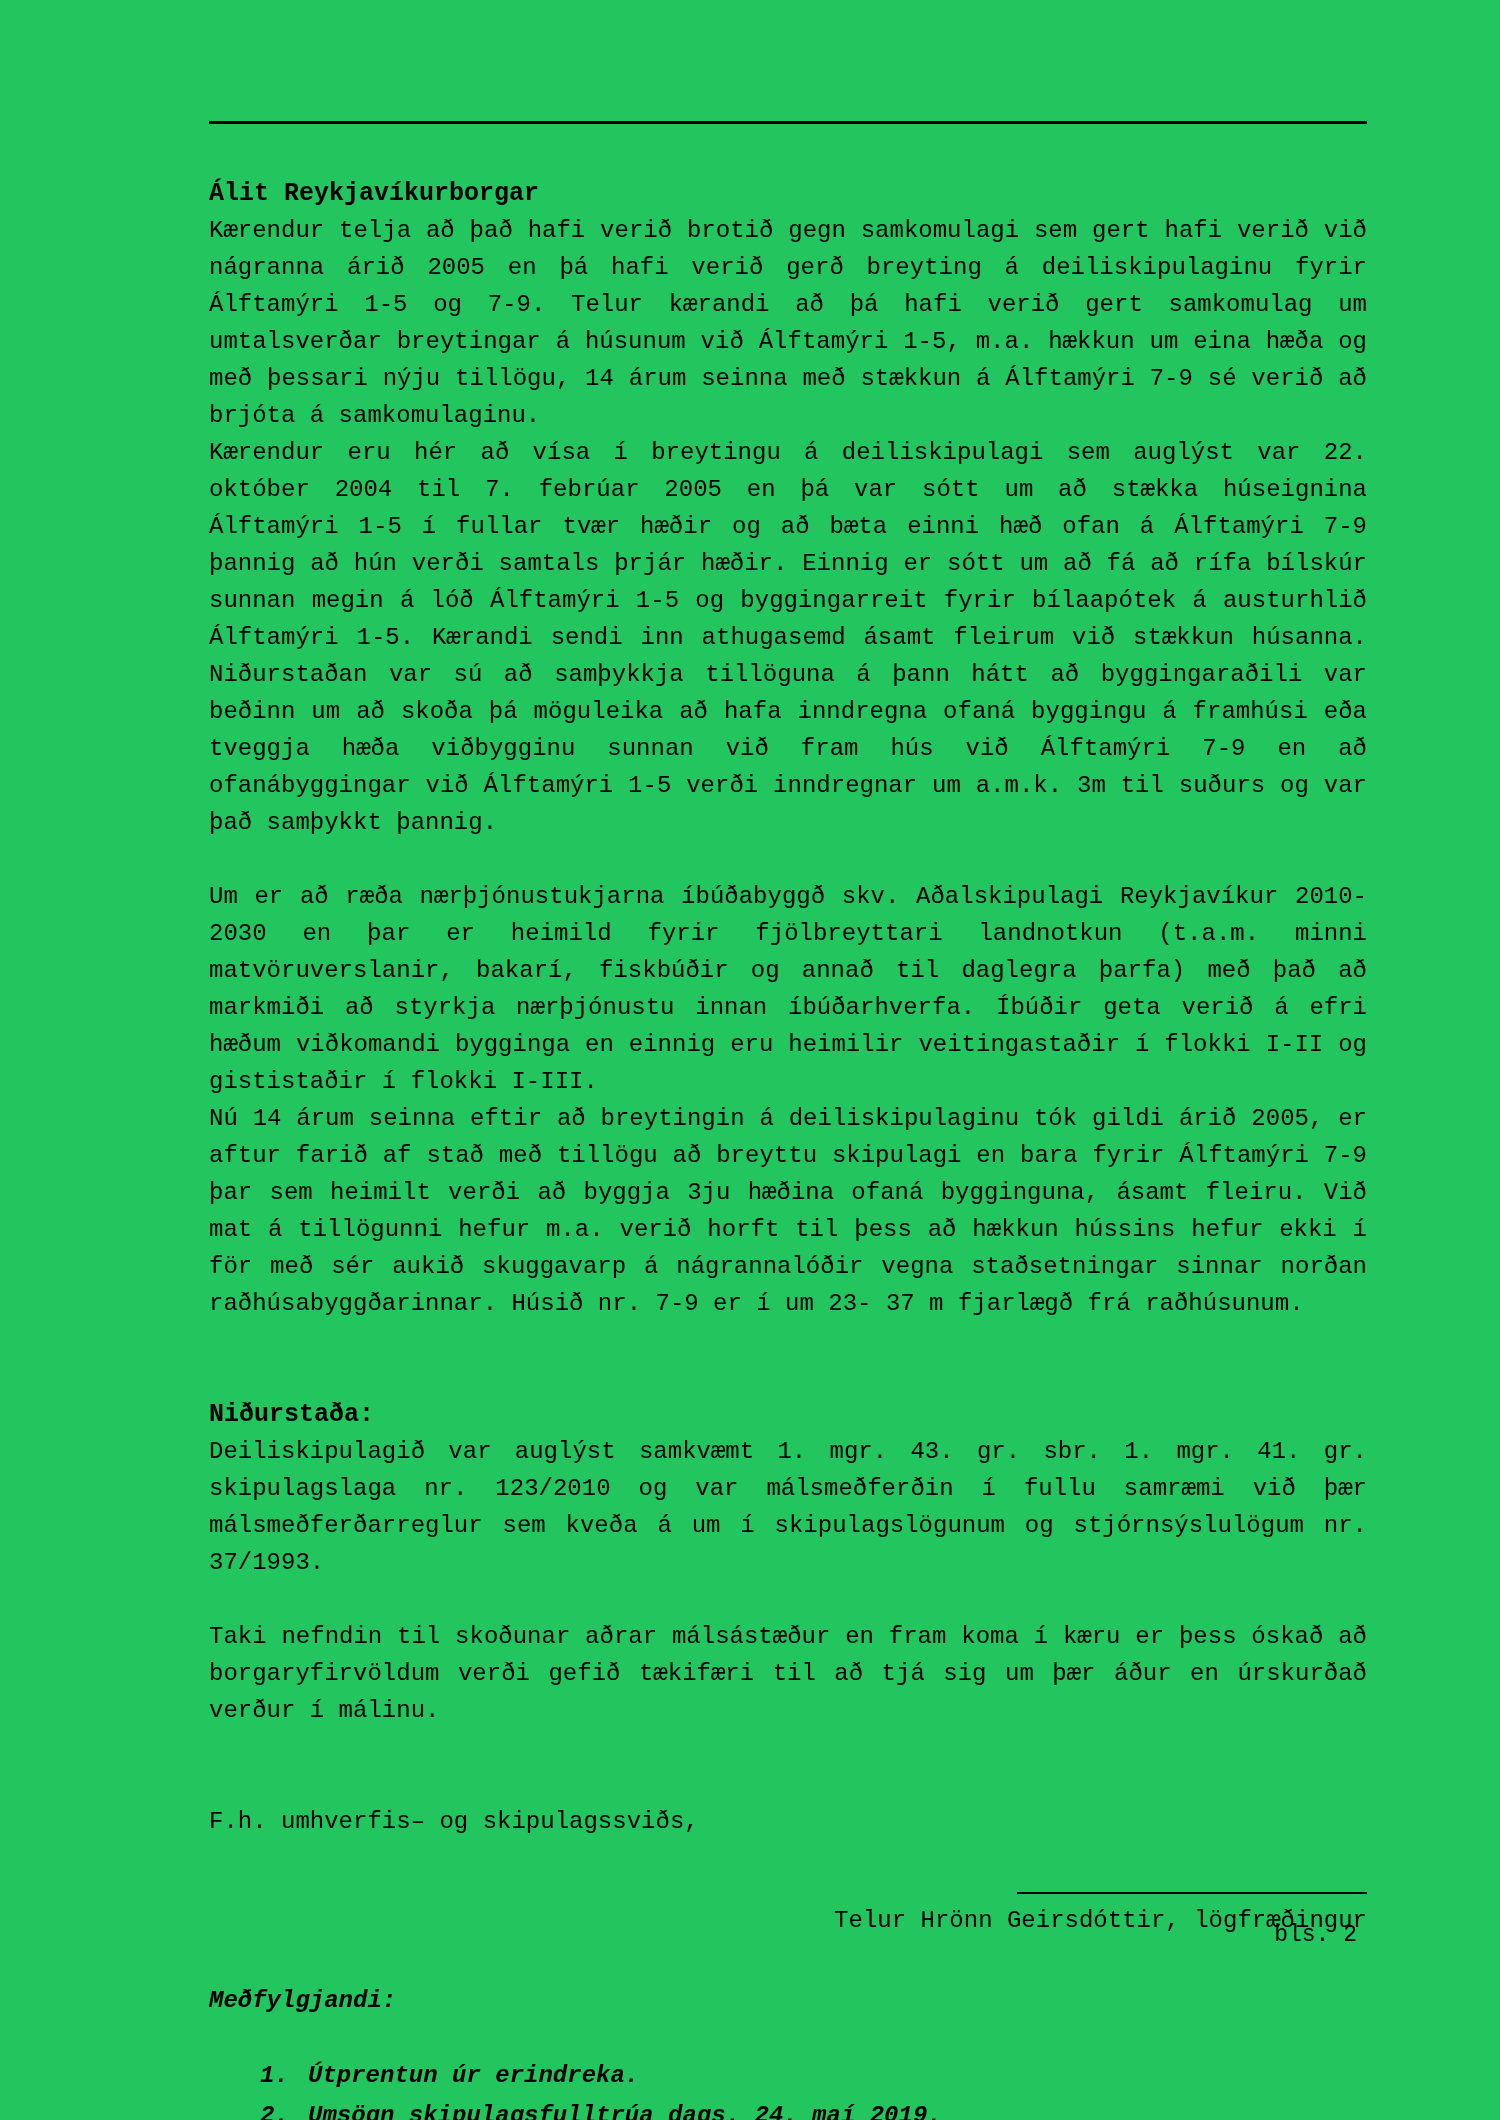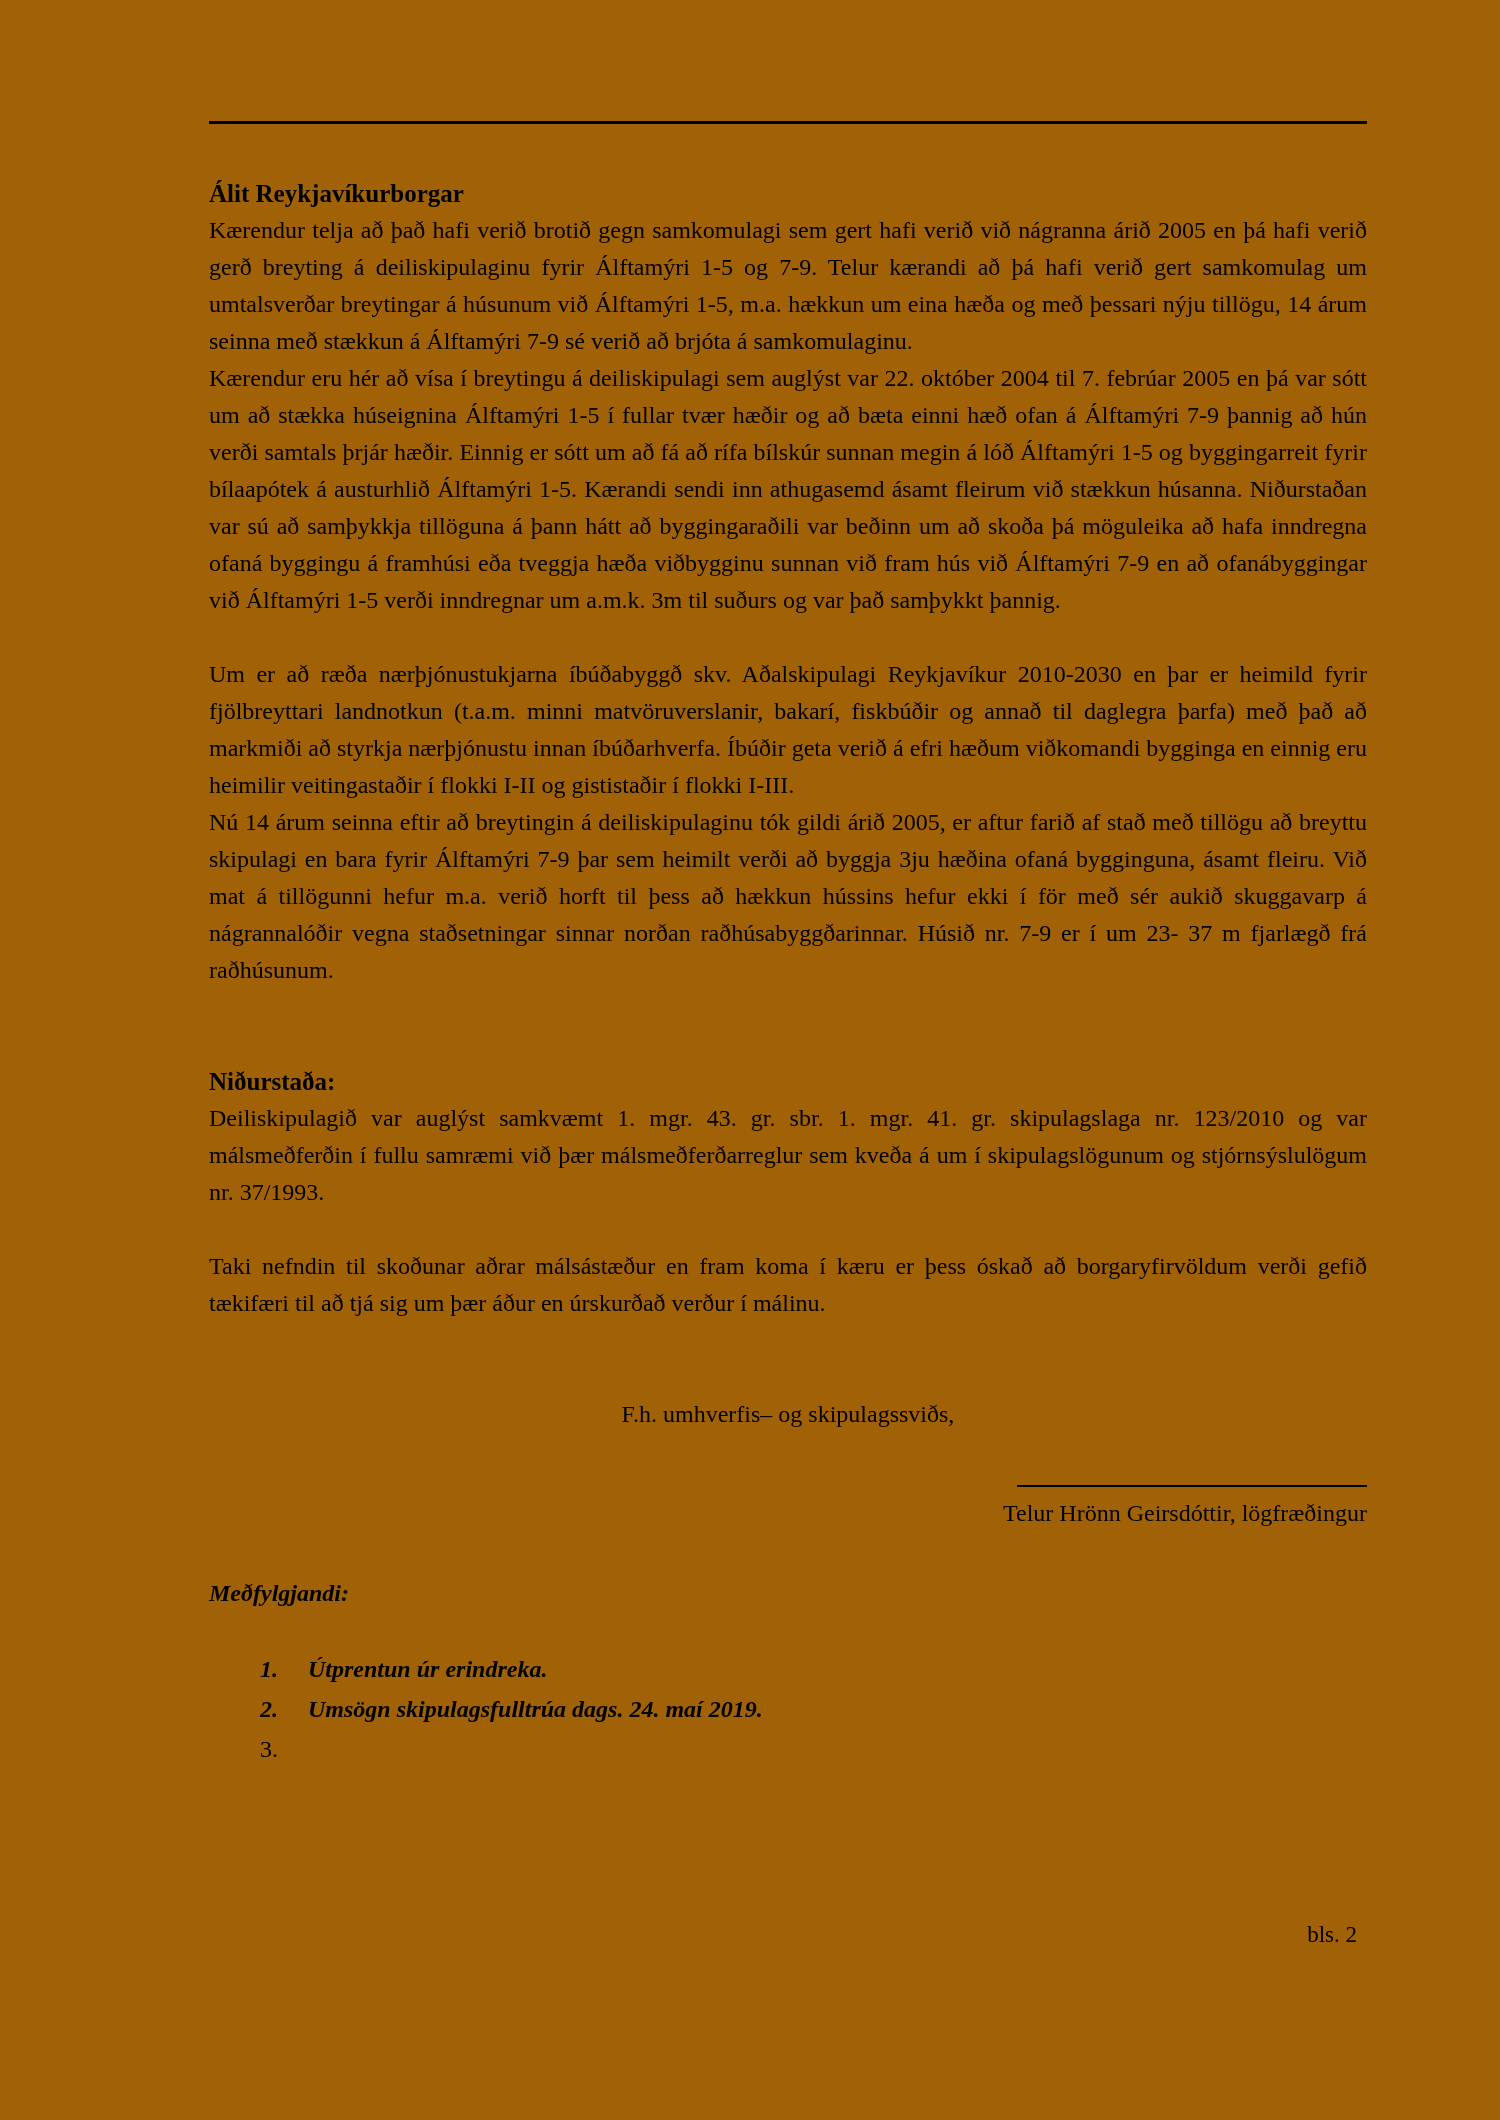--- a/index.html
+++ b/index.html
@@ -4,23 +4,23 @@
 <style>
   html, body {
     margin: 0;
     padding: 0;
     background: #ffffff;
   }
   .page {
     position: relative;
     width: 1500px;
     height: 2120px;
-    background: #a16207;
+    background: #22c55e;
     color: #000000;
-    font-family: Liberation Serif, serif;
+    font-family: Liberation Mono, monospace;
     overflow: hidden;
   }
   .content {
     position: absolute;
     left: 209px;
     top: 0;
     width: 1158px;
   }
   .header-rule {
     margin-top: 121px;
@@ -45,21 +45,21 @@
     line-height: 37px;
     text-align: justify;
   }
   p.gap-before {
     margin-top: 37px;
   }
   .sig-onbehalf {
     margin: 74px 0 0 0;
     font-size: 24px;
     line-height: 37px;
-    text-align: center;
+    text-align: left;
   }
   .sig-line {
     margin-top: 52px;
     margin-left: auto;
     width: 350px;
     height: 0;
     border-top: 2px solid #000000;
   }
   .sig-name {
     margin: 8px 0 0 0;

